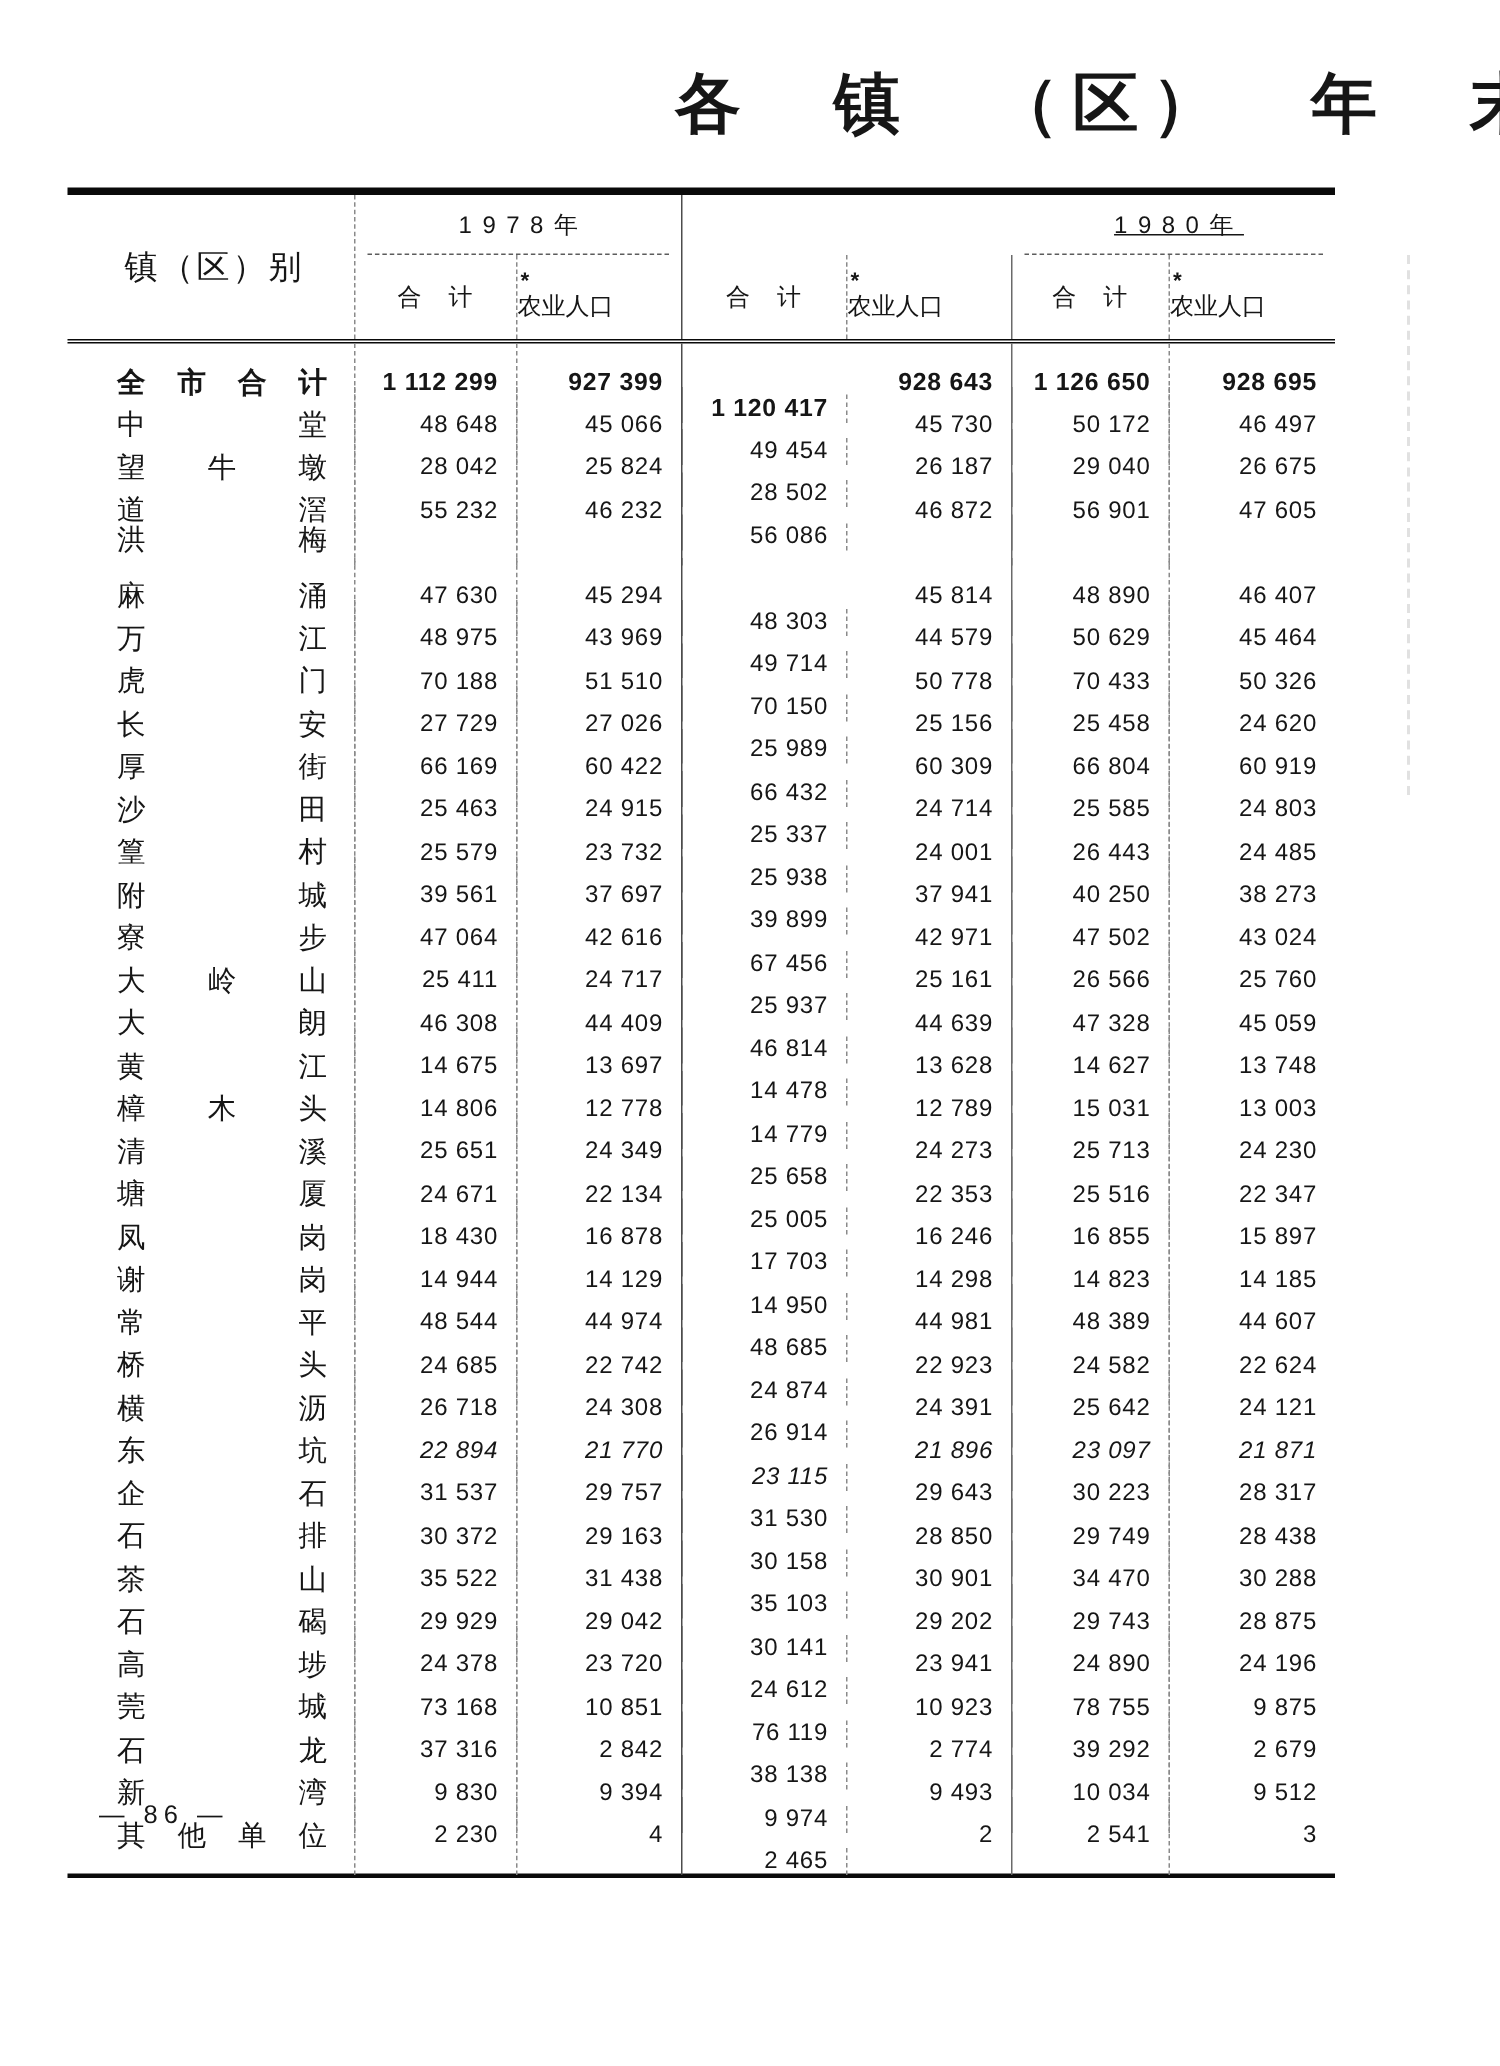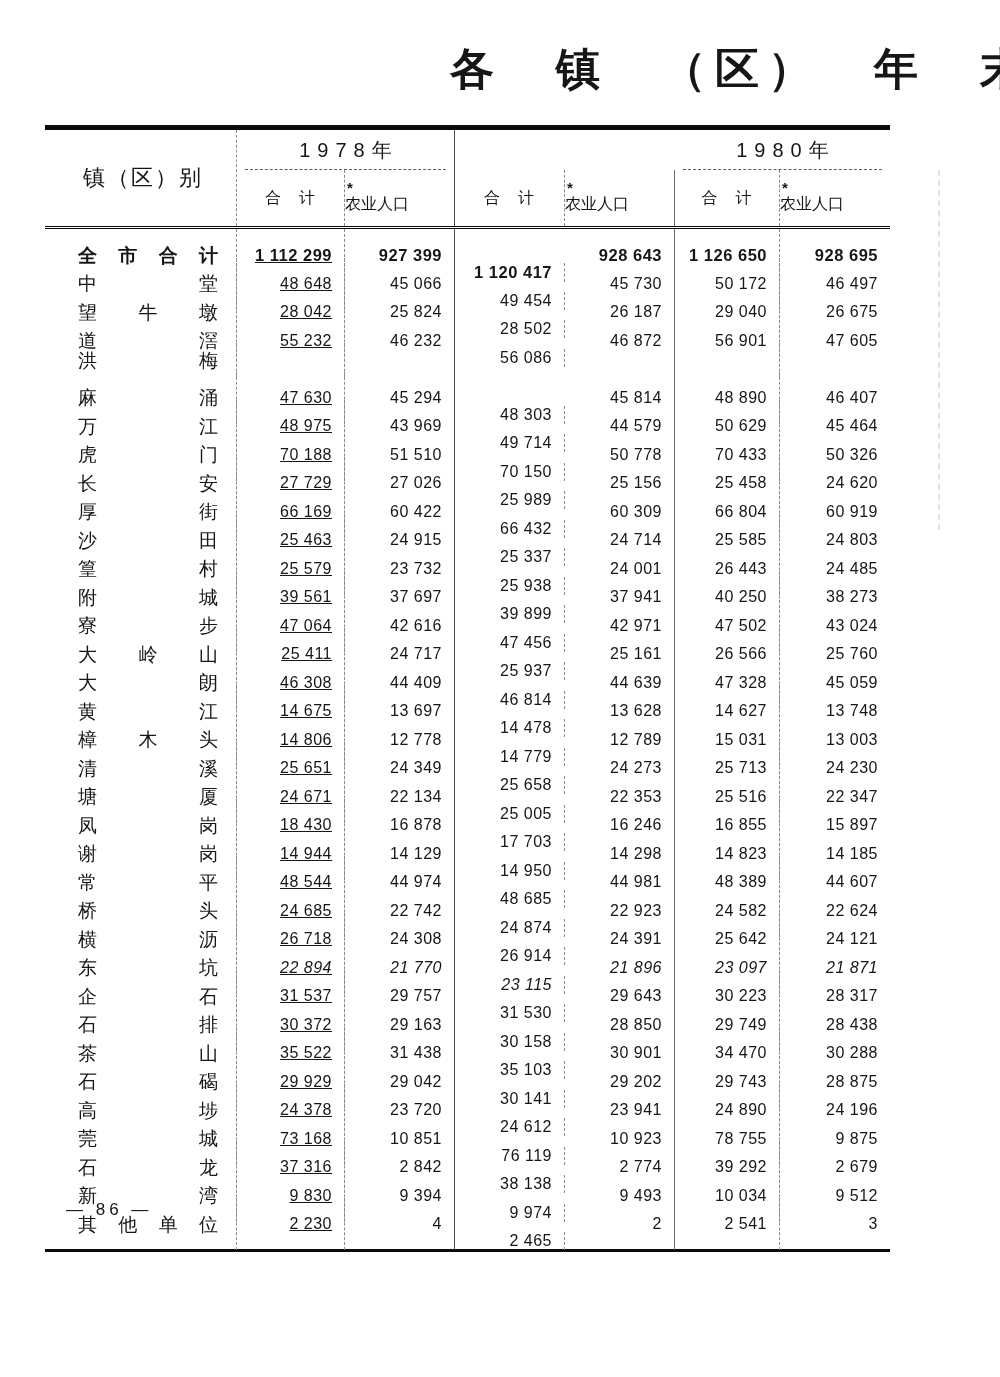--- a/index.html
+++ b/index.html
@@ -42,22 +42,22 @@
     grid-column: 1; grid-row: 1 / 3;
     display: flex; align-items: center;
     padding-left: 38px;
     font-size: 22px;
     letter-spacing: 2px;
     border-right: 1px dashed #8a8a8a;
   }
   .h-year { position: relative; display: flex; align-items: center; justify-content: center; grid-row: 1; }
   .h-year.g1 { grid-column: 2 / 4; border-right: 1px solid #4c4c4c; }
   .h-year.g2 { grid-column: 4 / 6; border-right: 1px solid #6a6a6a; }
-  .h-year.g3 { grid-column: 6 / 8; }
-  .h-year .year-text { font-size: 20px; letter-spacing: 7px; padding-left: 7px; }
+  .h-year.g3 { grid-column: 6 / 8; text-decoration: underline; }
+  .h-year .year-text { font-size: 16px; letter-spacing: 7px; padding-left: 7px; }
   .h-year::after {
     content: ""; position: absolute; left: 8px; right: 8px; bottom: 0;
     border-bottom: 1px dashed #5c5c5c;
   }
   .h-sub {
     grid-row: 2;
     display: flex; align-items: center; justify-content: center;
     font-size: 16px;
   }
   .h-sub.s-total { letter-spacing: 1px; }
@@ -86,21 +86,21 @@
     font-size: 19px;
     line-height: 1;
   }
   .c-val {
     justify-content: flex-end;
     padding-right: 12px;
     font-size: 16px;
     letter-spacing: 0.5px;
     font-variant-numeric: tabular-nums;
   }
-  .c-val.v0 { border-right: 1px dashed #8a8a8a; text-decoration: underline; }
+  .c-val.v0 { border-right: 1px dashed #8a8a8a; }
   .c-val.v1 { border-right: 1px solid #4c4c4c; }
   .c-val.v2 { border-right: 1px dashed #8a8a8a; margin-top: 34px; }
   .c-val.v3 { border-right: 1px solid #6a6a6a; }
   .c-val.v4 { border-right: 1px dashed #8a8a8a; }
 
   .trow.bold .c-val, .trow.bold .name-spread { font-weight: 700; }
   .trow.bold .c-val { font-size: 16.5px; }
   .trow.italic .c-val { font-style: italic; }
 
   
@@ -349,21 +349,21 @@
   </div>
       <div class="trow">
     <div class="cell c-name">
       <span class="name-spread">
             <span>寮</span>
             <span>步</span>
           </span>
     </div>
     <div class="cell c-val v0">47 064</div>
     <div class="cell c-val v1">42 616</div>
-    <div class="cell c-val v2">47 456</div>
+    <div class="cell c-val v2">67 456</div>
     <div class="cell c-val v3">42 971</div>
     <div class="cell c-val v4">47 502</div>
     <div class="cell c-val v5">43 024</div>
   </div>
       <div class="trow">
     <div class="cell c-name">
       <span class="name-spread">
             <span>大</span>
             <span>岭</span>
             <span>山</span>

